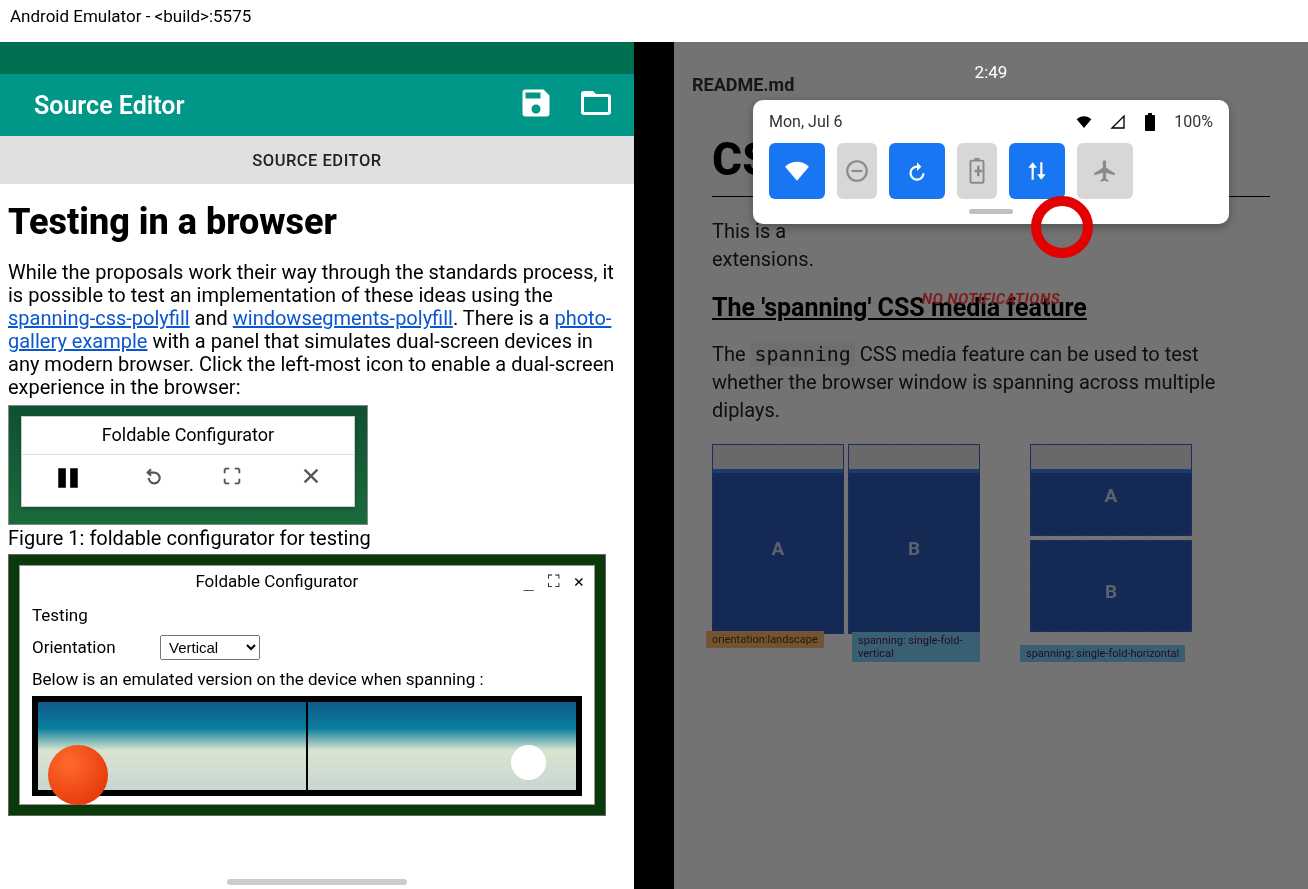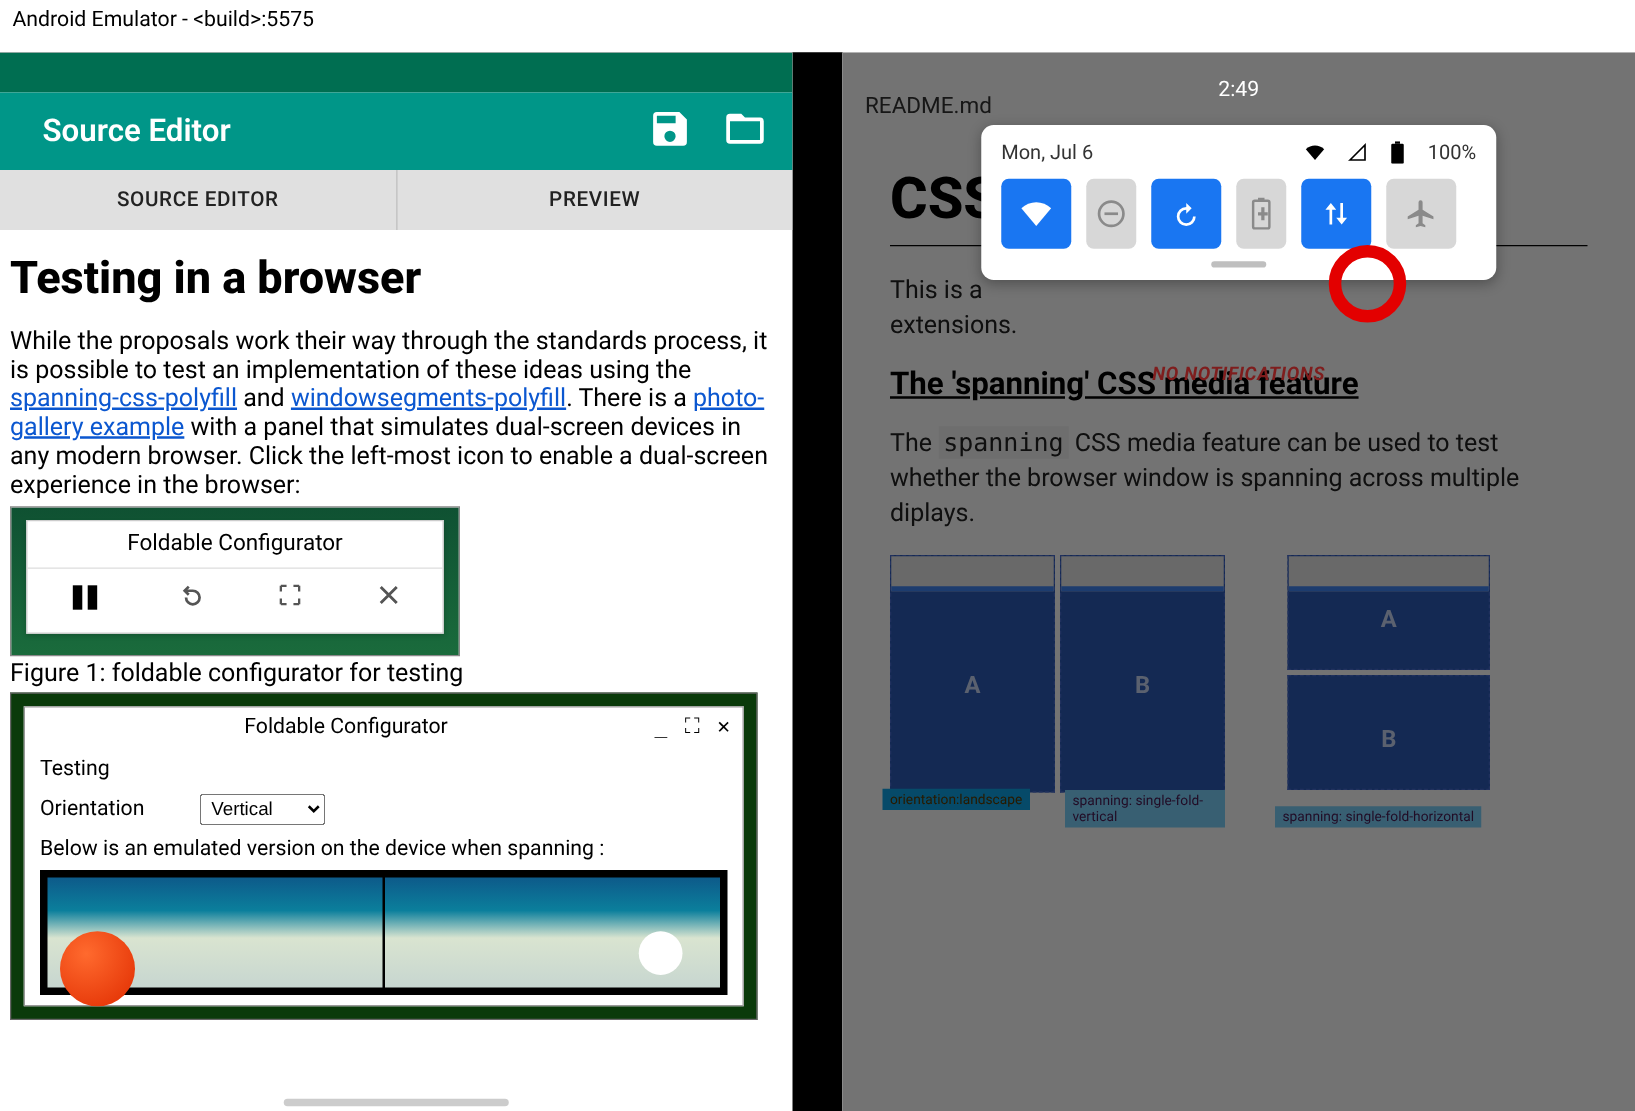--- a/index.html
+++ b/index.html
@@ -39,41 +39,41 @@
 .fig2-dev { width: 210px; } .fig2-ori { width: 100px; }
 .fig2-emulated { background: #000; height: 100px; margin-top: 6px; display: flex; gap: 2px; padding: 6px; }
 .fig2-pane { flex: 1; background: linear-gradient(#0d5a8a,#0b7f9c 30%,#d9e4d0 55%,#c7d6d0); position: relative; }
 .fig2-balloon { position: absolute; bottom: -15px; width: 60px; height: 60px; border-radius: 50%; background: radial-gradient(circle at 35% 30%, #ff6a2e, #e02c00); left: 10px; }
 .fig2-balloon2 { left: auto; right: 30px; width: 35px; height: 35px; bottom: 10px; background: #fff; }
 .caption { font-size: 20px; margin-top: 2px; }
 
 
 .right-dim { position: absolute; inset: 0; background: rgba(0,0,0,.55); z-index: 50; }
 .right-content { position: absolute; inset: 0; background: #fff; padding: 40px 38px 0; }
-.right-content .fname { position: absolute; top: 32px; left: 18px; font-size: 18px; font-weight: 400; color: #333; }
+.right-content .fname { position: absolute; top: 32px; left: 18px; font-size: 18px; font-weight: 700; color: #333; }
 .right-content h1 { font-size: 46px; font-weight: 800; margin-top: 50px; }
 .right-content hr { margin: 10px 0 20px; border: none; border-top: 1.5px solid #000; }
 .right-content p { font-size: 20px; line-height: 1.4; color: #222; margin-bottom: 20px; }
 .right-content h2 { font-size: 25px; font-weight: 700; margin: 20px 0 18px; text-decoration: underline; }
 .code-inline { font-family: monospace; background: #f4f4f4; padding: 1px 4px; }
 .diagrams { display: flex; gap: 50px; margin-top: 18px; }
 .diagram { position: relative; }
 .mini-window { display: flex; gap: 4px; }
 .mini-pane { width: 132px; height: 190px; border: 1.5px dashed #4b6ed0; background: #2d5bb9; position: relative; }
 .mini-pane.wide { width: 162px; height: 92px; }
 .mini-title { position: absolute; top: 0; left: 0; right: 0; height: 28px; background: #e8e8e8; border-bottom: 4px solid #4285f4; }
 .mini-label { position: absolute; top: 55%; left: 50%; transform: translate(-50%,-50%); color: #c9d8f5; font-size: 19px; font-weight: 700; }
 .diag-tag { position: absolute; font-size: 11px; padding: 2px 6px; }
-.tag-orange { background: #0ea5e9; color: #5a3a00; }
+.tag-orange { background: #fdba74; color: #5a3a00; }
 .tag-purple { background: #7dd3fc; color: #4a1b54; }
 .stack { display: flex; flex-direction: column; gap: 4px; }
 
 
 .status-time { position: absolute; top: 20px; left: 50%; transform: translateX(-50%); color: #fff; font-size: 17px; font-weight: 400; z-index: 60; }
-.qs-panel { position: absolute; top: 58px; left: 50%; transform: translateX(-50%); width: 412px; background: #fff; border-radius: 10px; box-shadow: 0 3px 10px rgba(0,0,0,.3); z-index: 60; padding: 12px 16px 10px; }
+.qs-panel { position: absolute; top: 58px; left: 50%; transform: translateX(-50%); width: 476px; background: #fff; border-radius: 10px; box-shadow: 0 3px 10px rgba(0,0,0,.3); z-index: 60; padding: 12px 16px 10px; }
 .qs-header { display: flex; justify-content: space-between; font-size: 16px; color: #333; margin-bottom: 12px; }
 .qs-header-right { display: flex; align-items: center; gap: 18px; }
 .qs-tiles { display: flex; gap: 12px; }
 .qs-tile { width: 56px; height: 56px; border-radius: 6px; display: flex; align-items: center; justify-content: center; }
 .qs-tile.on { background: #1976f2; }
 .qs-tile.off { background: #d7d7d7; }
 .qs-tile svg { width: 26px; height: 26px; }
 .qs-tile.on svg { fill: #fff; }
 .qs-tile.off svg { fill: #8a8a8a; }
 .qs-handle { width: 44px; height: 5px; background: #bfbfbf; border-radius: 3px; margin: 10px auto 0; }
@@ -96,21 +96,20 @@
         <span><svg width="36" height="36" viewBox="0 0 24 24">
               <path d="M17 3H5a2 2 0 0 0-2 2v14a2 2 0 0 0 2 2h14a2 2 0 0 0 2-2V7l-4-4zm-5 16a3 3 0 1 1 0-6 3 3 0 0 1 0 6zm3-10H5V5h10v4z"></path>
             </svg></span>
         <span><svg width="40" height="36" viewBox="0 0 24 24">
               <path d="M20 6h-8l-2-2H4a2 2 0 0 0-2 2v12a2 2 0 0 0 2 2h16a2 2 0 0 0 2-2V8a2 2 0 0 0-2-2zm0 12H4V8h16v10z"></path>
             </svg></span>
       </div>
     </div>
     <div class="tabs">
       <div class="tab">SOURCE EDITOR</div>
-      <div class="tab">PREVIEW</div>
     </div>
     <div class="content-left">
       <h1>Testing in a browser</h1>
       <p>
         <span>While the proposals work their way through the standards process, it is possible to test an implementation of these ideas using the </span><a href="#">spanning-css-polyfill</a><span> and </span><a href="#">windowsegments-polyfill</a><span>. There is a </span><a href="#">photo-gallery example</a><span> with a panel that simulates dual-screen devices in any modern browser. Click the left-most icon to enable a dual-screen experience in the browser:</span>
       </p>
       <div class="figure1">
         <div class="fig1-bar">
           <div class="fig1-title">Foldable Configurator</div>
           <div class="fig1-icons">

